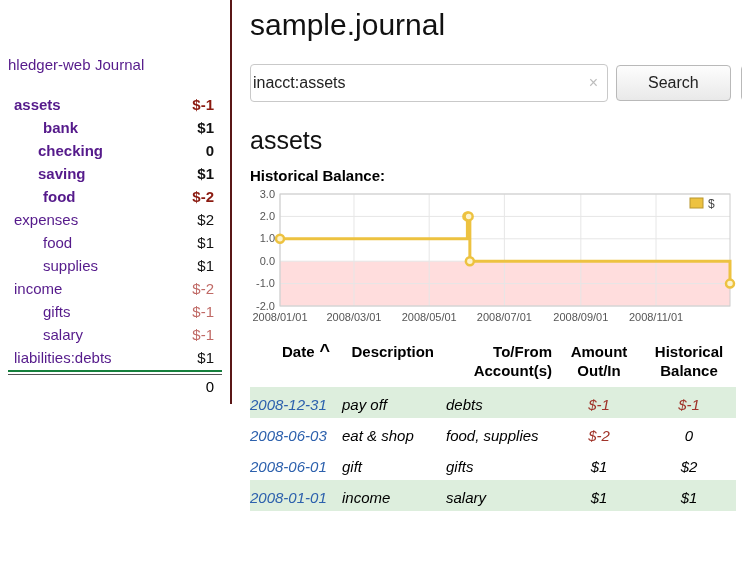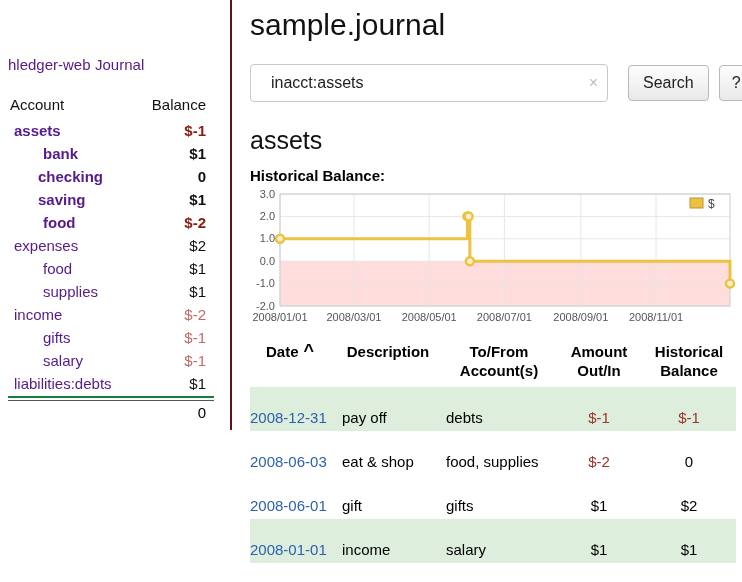--- a/index.html
+++ b/index.html
@@ -6,21 +6,21 @@
   * { box-sizing: border-box; }
   body {
     margin: 0; width: 742px; height: 582px; overflow: hidden;
     background: #fff; color: #000;
     font-family: "Liberation Sans", "DejaVu Sans", sans-serif;
   }
   .layout { display: flex; align-items: flex-start; width: 742px; }
 
   
   .sidebar {
-    width: 232px; flex: none; padding: 10px 16px 6px 8px;
+    width: 232px; flex: none; padding: 10px 8px 6px 8px;
     border-right: 2px solid #5a1616;
   }
   .brand, .nav-journal {
     color: #551a8b; font-size: 15px; text-decoration: none; display: inline-block; cursor: pointer;
   }
   .nav-journal { margin-top: 46px; }
   .acct-table { margin-top: 20px; font-size: 15px; }
   .acct-head { display: flex; justify-content: space-between; padding: 2px 8px 7px 0; color: #111; }
   .acct-head .hd-account { margin-left: 2px; }
   .acct-row { display: flex; justify-content: space-between; align-items: baseline; padding: 2px 8px 3px 0; line-height: 18px; }
@@ -36,63 +36,59 @@
   .rule { border-top: 1px solid #555; margin-top: 2px; }
   .total-row { display: flex; justify-content: flex-end; padding: 3px 8px 3px 0; font-size: 15px; }
 
   
   .main { flex: 1; padding: 6px 6px 0 18px; }
   .page-title { font-size: 30px; font-weight: 400; margin: 2px 0 22px; color: #111; }
   .search-row { display: flex; align-items: center; margin-bottom: 24px; }
   .search-box { position: relative; }
   .search-input {
     width: 358px; height: 38px; font-size: 16px; color: #222;
-    padding: 0 30px 0 20px; border: 1px solid #c9c9c9; border-radius: 4px;
+    padding: 0 30px 0 2px; border: 1px solid #c9c9c9; border-radius: 4px;
     font-family: inherit; outline: none; background: #fff;
   }
   .clear-x {
     position: absolute; right: 10px; top: 50%; transform: translateY(-50%);
     color: #bdbdbd; font-size: 16px; cursor: pointer; line-height: 1;
   }
   .btn {
-    margin-left: 20px; font-size: 16px; font-family: inherit; color: #222;
-    padding: 8px 14px; border: 1px solid #b9b9b9; border-radius: 4px;
+    margin-left: 8px; font-size: 16px; font-family: inherit; color: #222;
+    padding: 8px 31px; border: 1px solid #b9b9b9; border-radius: 4px;
     background: linear-gradient(#fdfdfd, #e9e9e9); cursor: pointer;
   }
   .btn-help { margin-left: 10px; padding: 8px 12px; }
   .account-title { font-size: 25px; font-weight: 400; margin: 18px 0 12px; color: #111; }
   .chart-label { font-size: 15px; font-weight: bold; margin: 0 0 4px; }
   .chart svg { display: block; }
   svg text { font-family: "Liberation Sans", "DejaVu Sans", sans-serif; }
 
   
   table.register { width: 486px; border-collapse: collapse; margin-top: 12px; font-size: 15px; table-layout: fixed; }
-  .register th { font-weight: bold; text-align: center; vertical-align: top; padding: 0 12px 7px 0; line-height: 19px; }
-  .register td { vertical-align: top; padding: 21px 12px 4px 0; line-height: 19px; }
+  .register th { font-weight: bold; text-align: right; vertical-align: top; padding: 0 12px 7px 0; line-height: 19px; }
+  .register td { vertical-align: top; padding: 8px 12px 4px 0; line-height: 19px; font-style: italic; }
   .register th.num, .register td.num { text-align: center; }
   .register th:last-child, .register td:last-child { padding-right: 4px; }
   .register tr.shade { background: #ddeedd; }
   .register td.date a { color: #2d61ad; text-decoration: none; cursor: pointer; }
   .register .neg { color: #a0342a; }
   .sort { font-weight: 700; font-size: 18px; line-height: 14px; margin-left: 5px; }
 </style>
 </head>
 <body>
 
 <div class="layout">
 
   <div class="sidebar">
     <a class="brand">hledger-web</a>
     <a class="nav-journal">Journal</a>
 
     <div class="acct-table">
-      <div class="acct-head">
-        <span class="hd-account">Account</span>
-        <span>Balance</span>
-      </div>
 
       <div class="acct-row lvl0 bold">
         <a class="acct-name">assets</a>
         <span class="acct-bal neg-strong">$-1</span>
       </div>
       <div class="acct-row lvl1 bold">
         <a class="acct-name">bank</a>
         <span class="acct-bal">$1</span>
       </div>
       <div class="acct-row lvl2 bold">

